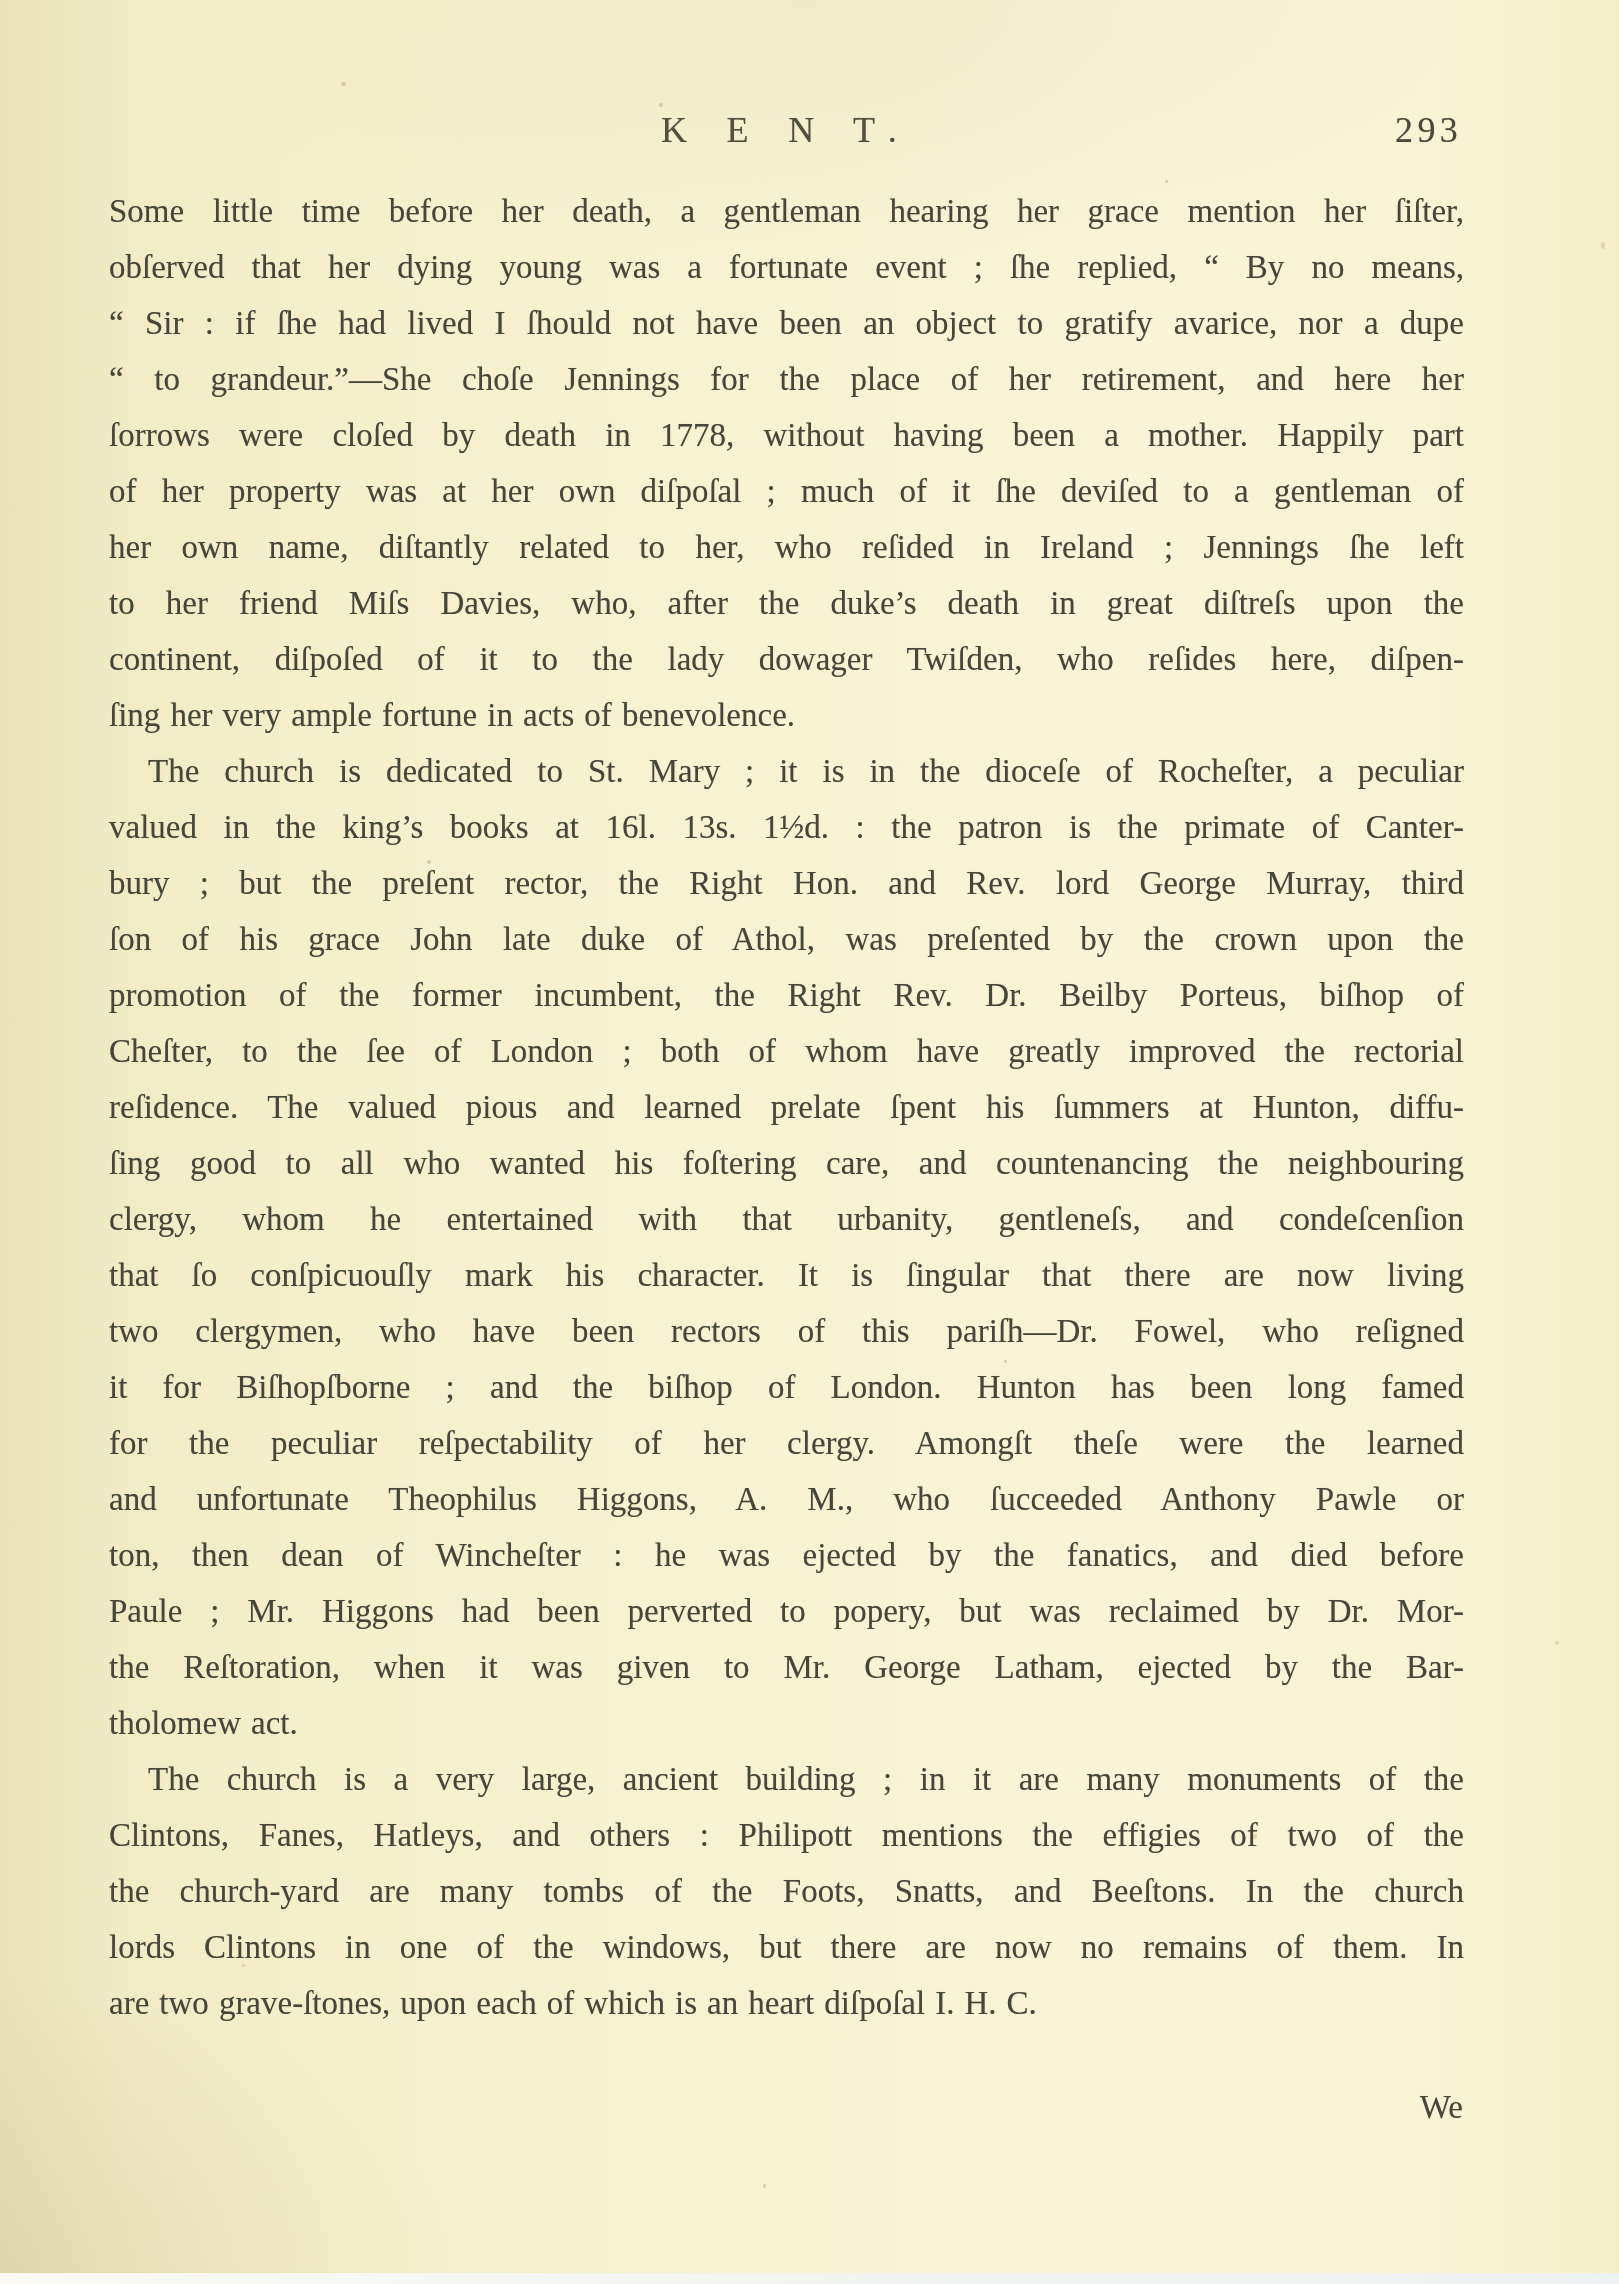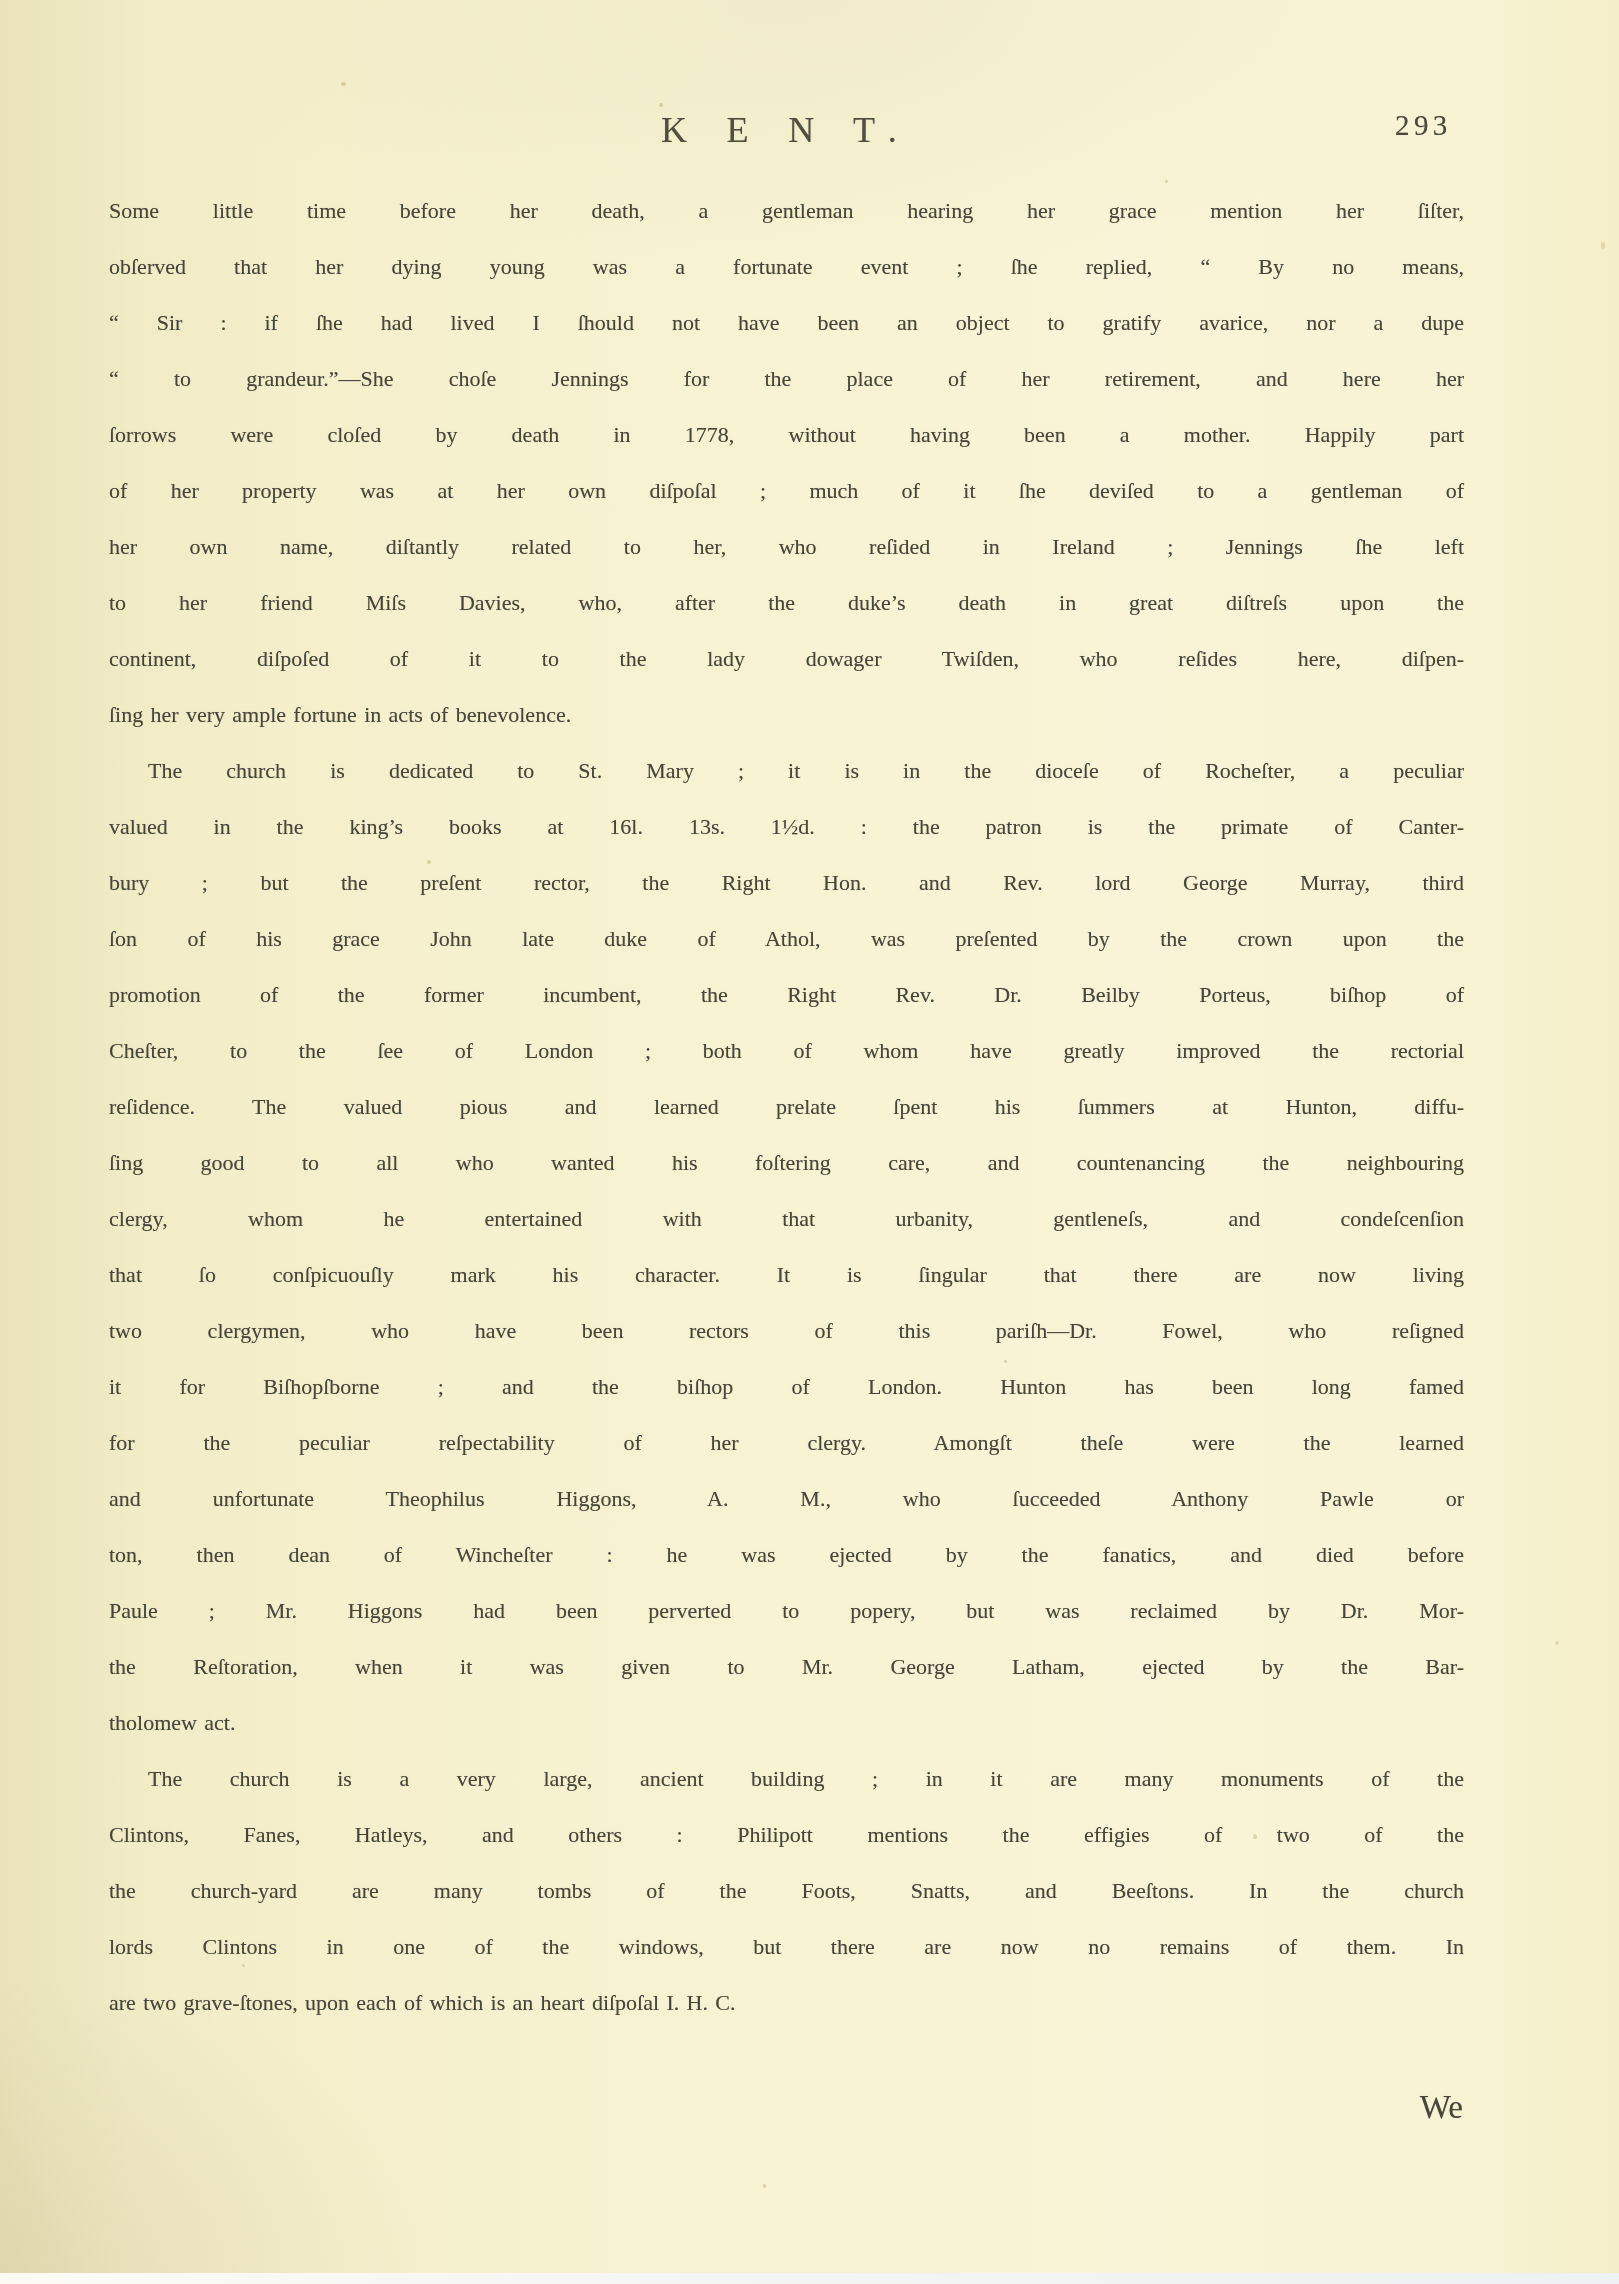--- a/index.html
+++ b/index.html
@@ -18,26 +18,26 @@
         #f7f2d1 691px, #f9f4d7 1128px, #f8f3d4 1441px, #f4eec9 1619px);
   }
   .page-title{
     position:absolute;left:109px;top:109px;width:1355px;
     text-align:center;font-size:36px;letter-spacing:15.3px;
     color:#514f40;
     text-shadow:0 0 0.7px rgba(80,78,62,.4);
   }
   .page-number{
     position:absolute;left:1395px;top:109px;
-    font-size:29px;letter-spacing:4.4px;color:#4a4a3c;
+    font-size:36px;letter-spacing:4.4px;color:#4a4a3c;
     text-shadow:0 0 0.7px rgba(80,78,62,.4);
   }
   .body-text{
     position:absolute;left:109px;top:183px;width:1355px;
-    font-size:22px;line-height:56px;
+    font-size:33px;line-height:56px;
     word-spacing:1.8px;
     text-shadow:0 0 0.7px rgba(70,70,58,.35);
   }
   .line{height:56px;text-align:justify;text-align-last:justify;white-space:normal;}
   .line.last{text-align-last:left;}
   .line.indent{text-indent:39px;}
   .catchword{
     position:absolute;left:109px;top:2079px;width:1355px;
     font-size:33px;line-height:56px;text-align:right;
     padding-right:0;box-sizing:border-box;

